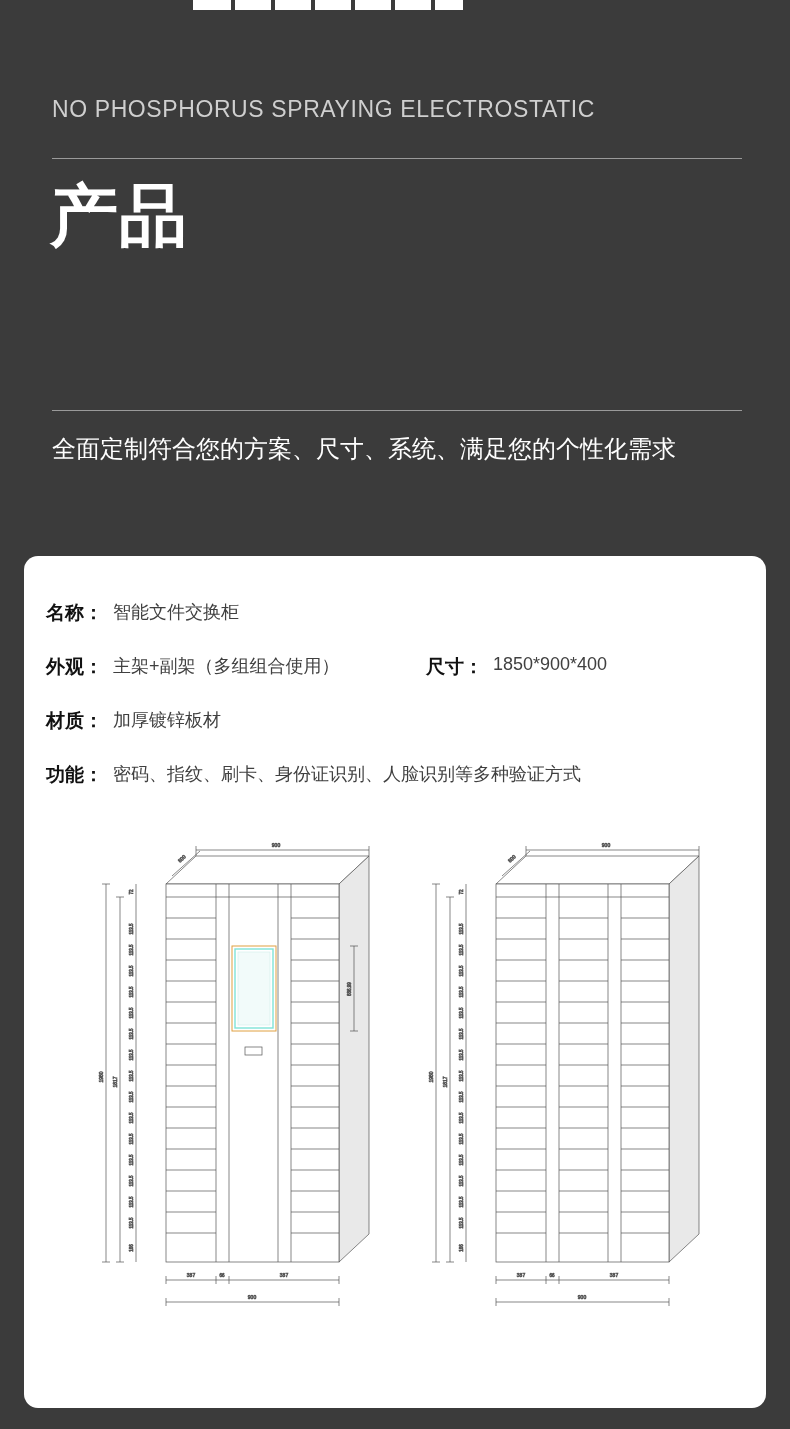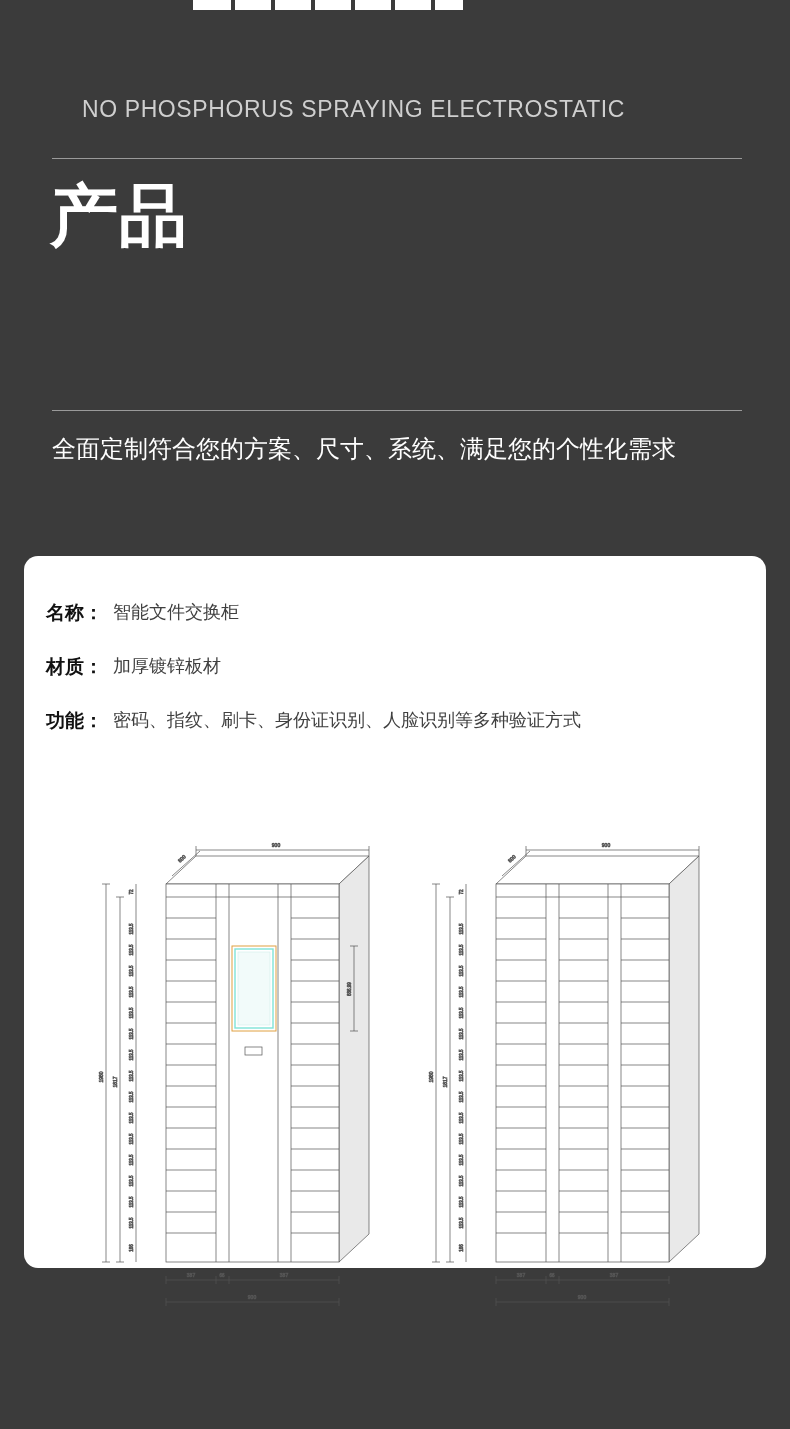--- a/index.html
+++ b/index.html
@@ -13,40 +13,40 @@
   .top-strip{
     position:absolute;top:0;left:193px;width:270px;height:10px;
     background:#ffffff;
   }
   .top-strip .seg{
     position:absolute;top:0;width:4px;height:10px;background:#3b3b3b;
   }
   .eyebrow{
     position:absolute;left:52px;top:96px;
     font-size:23px;letter-spacing:0.6px;color:#cfcfcf;
-    font-weight:400;white-space:nowrap;margin-left:30px;
+    font-weight:400;white-space:nowrap;
   }
   .rule{
     position:absolute;left:52px;width:690px;height:1px;background:#9a9a9a;
   }
   .rule.top{top:158px;}
   .rule.bottom{top:410px;}
   .headline{
     position:absolute;left:50px;top:178px;
     color:#ffffff;font-size:68px;line-height:74px;
     font-weight:bold;letter-spacing:1px;
   }
   .headline .l2{display:block;}
   .subline{
     position:absolute;left:52px;top:432px;
     color:#ffffff;font-size:24px;line-height:34px;
     width:700px;font-weight:400;
   }
   .card{
-    position:absolute;left:24px;top:556px;width:742px;height:712px;
+    position:absolute;left:24px;top:556px;width:742px;height:852px;
     background:#ffffff;border-radius:14px;
     box-sizing:border-box;
   }
   .spec-table{
     position:absolute;left:22px;top:44px;width:700px;
   }
   .spec-row{
     display:flex;align-items:flex-start;margin-bottom:28px;
   }
   .spec-cell{
@@ -95,20 +95,30 @@
 
   <div class="spec-table">
 
     <div class="spec-row">
       <div class="spec-cell left">
         <span class="lbl">名称：</span>
         <span class="val">智能文件交换柜</span>
       </div>
     </div>
 
+    <div class="spec-row">
+      <div class="spec-cell left">
+        <span class="lbl">外观：</span>
+        <span class="val">主架+副架（多组组合使用）</span>
+      </div>
+      <div class="spec-cell right">
+        <span class="lbl">尺寸：</span>
+        <span class="val">1850*900*400</span>
+      </div>
+    </div>
 
     <div class="spec-row">
       <div class="spec-cell left">
         <span class="lbl">材质：</span>
         <span class="val">加厚镀锌板材</span>
       </div>
     </div>
 
     <div class="spec-row">
       <div class="spec-cell full">

